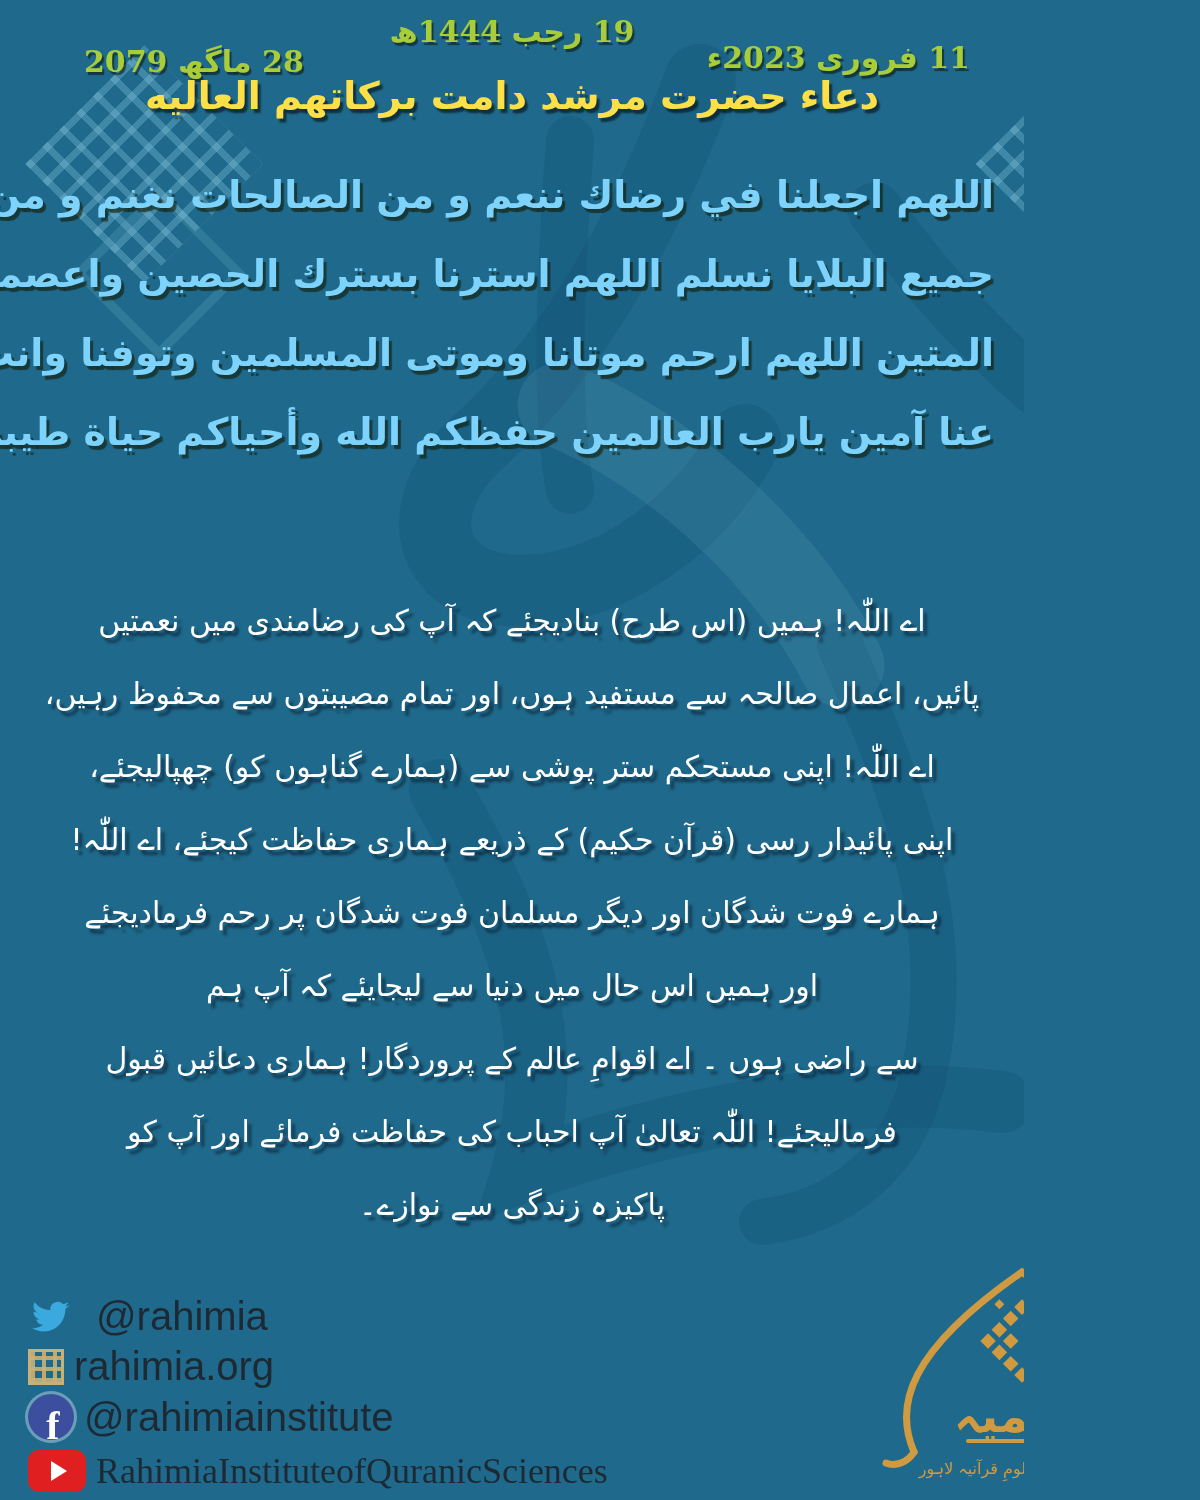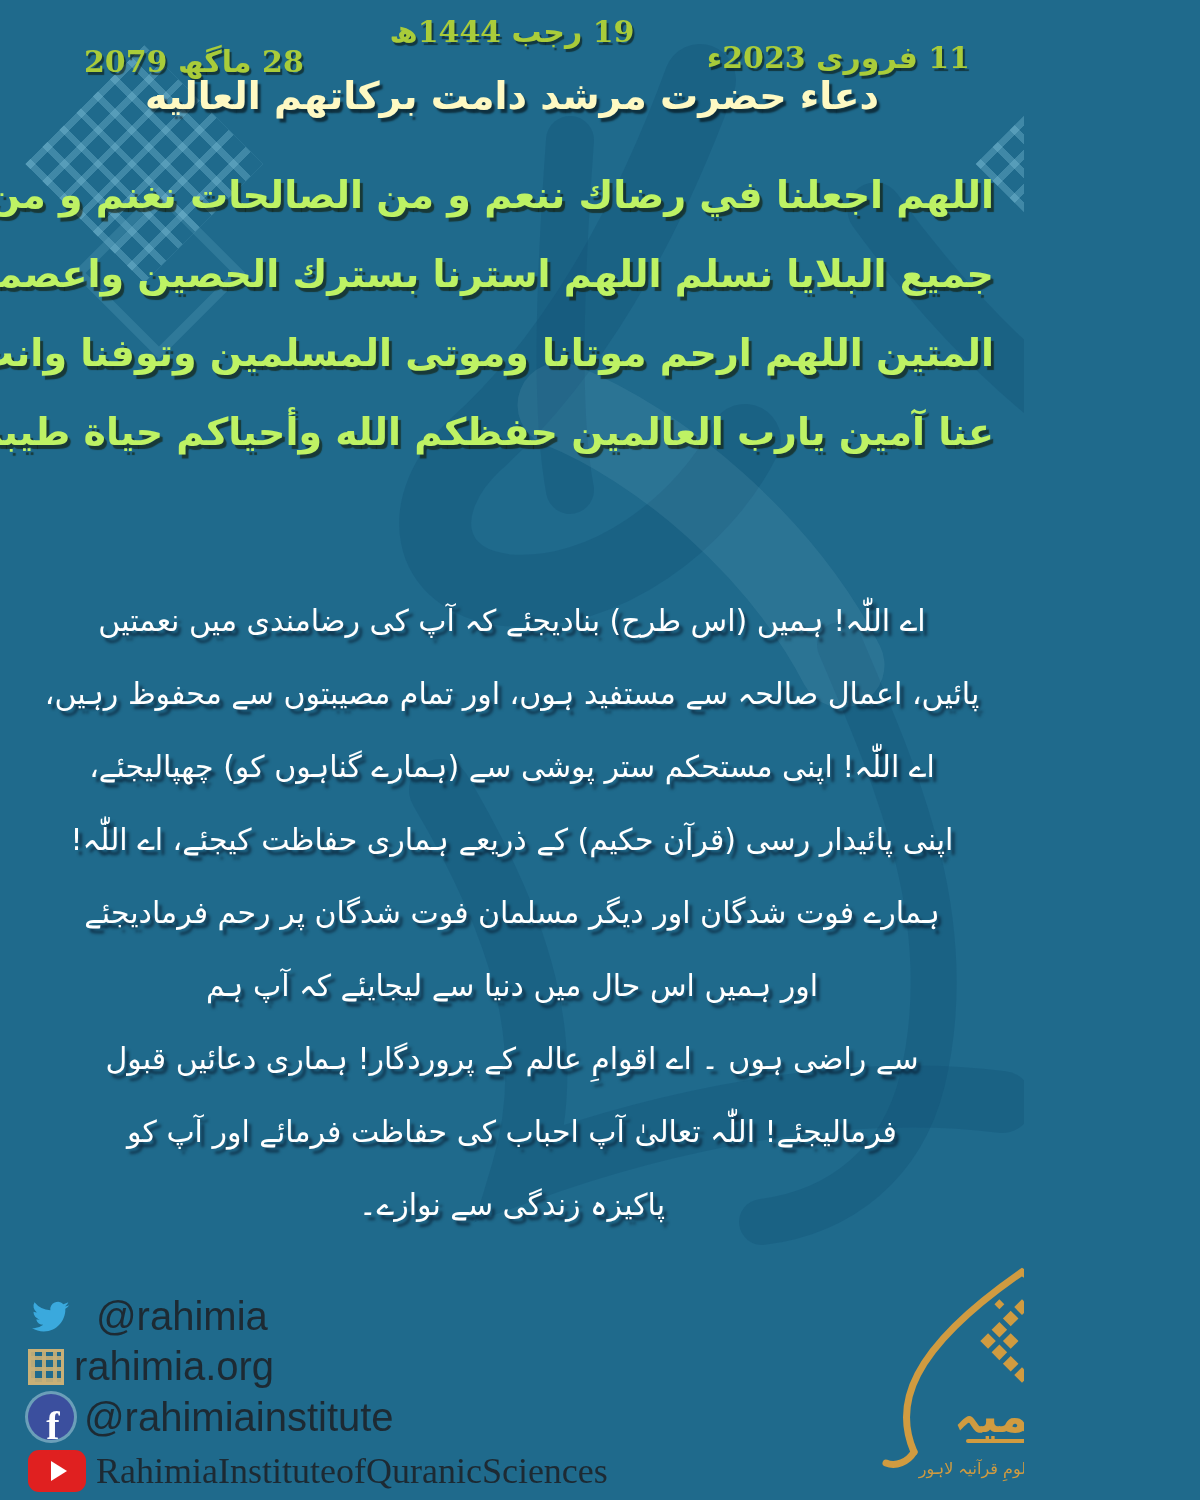--- a/index.html
+++ b/index.html
@@ -30,28 +30,28 @@
     position:absolute;color:#a9cc3a;font-weight:bold;font-size:30px;direction:rtl;
     font-family:"DejaVu Serif","DejaVu Sans",serif;
     text-shadow:2px 3px 1px rgba(10,15,0,.55);
     white-space:nowrap;
   }
   .date-hijri{top:14px;left:0;right:0;text-align:center;}
   .date-greg{top:40px;right:54px;margin-left:16px;}
   .date-bik{top:44px;left:84px;}
   .title{
     position:absolute;top:74px;left:0;right:0;text-align:center;direction:rtl;
-    color:#fef9c3;font-size:38px;font-weight:bold;white-space:nowrap;
+    color:#fde047;font-size:38px;font-weight:bold;white-space:nowrap;
     text-shadow:3px 4px 2px rgba(0,0,0,.55);
   }
 
   
   .arabic{
     position:absolute;top:156px;left:30px;right:30px;direction:rtl;text-align:center;
-    color:#bef264;font-weight:bold;font-size:38px;line-height:79px;
+    color:#7dd3fc;font-weight:bold;font-size:38px;line-height:79px;
     text-shadow:3px 4px 1px rgba(20,25,0,.6);
   }
   .arabic .line{white-space:nowrap;}
 
   
   .urdu{
     position:absolute;top:584px;left:40px;right:40px;direction:rtl;text-align:center;
     color:#ffffff;font-size:30px;line-height:73px;font-weight:normal;
     text-shadow:4px 5px 3px rgba(0,0,15,.5);
   }

